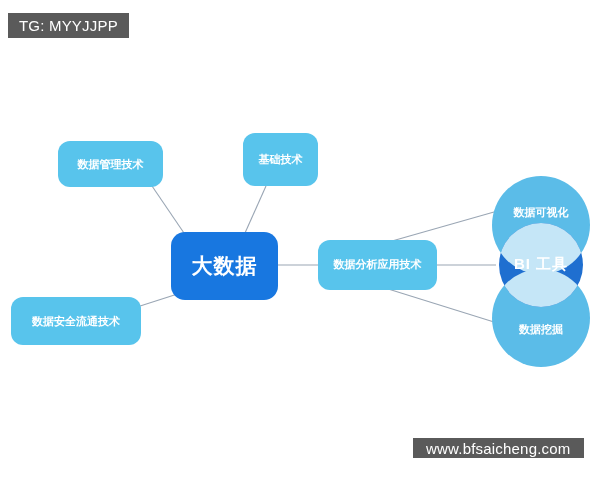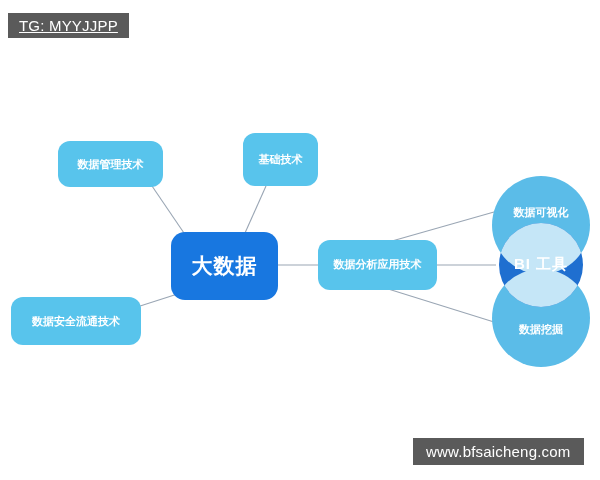--- a/index.html
+++ b/index.html
@@ -34,26 +34,25 @@
     justify-content: center;
     white-space: nowrap;
     letter-spacing: 0.2px;
   }
   #watermark-top {
     left: 8px;
     top: 13px;
     height: 25px;
     padding: 0 11px;
     font-size: 15px;
-    text-decoration: underline;
   }
   #watermark-bottom {
     left: 413px;
     top: 438px;
-    height: 27px;
+    height: 20px;
     padding: 0 13px;
     font-size: 15px;
   }
 
   
   .connector {
     stroke: #9aa6b4;
     stroke-width: 1.1;
     fill: none;
   }

